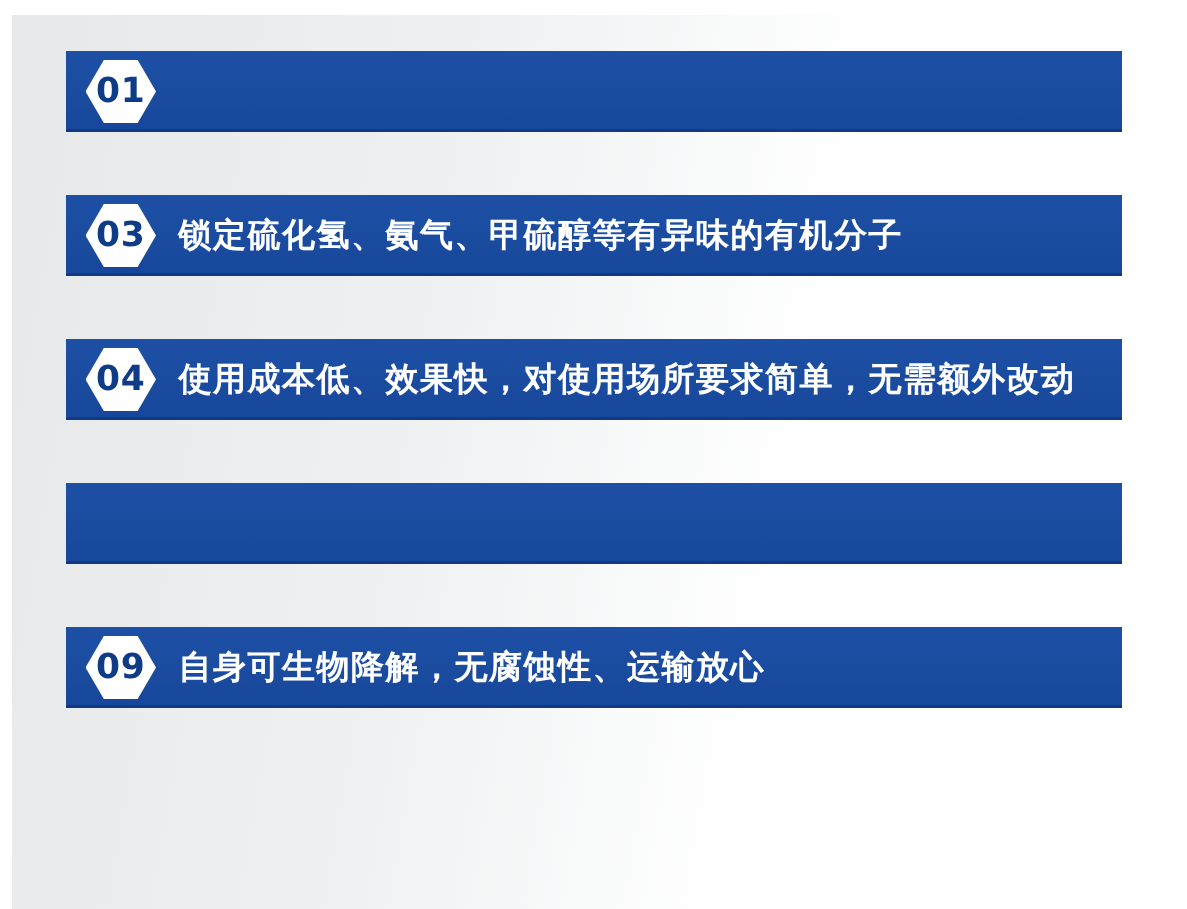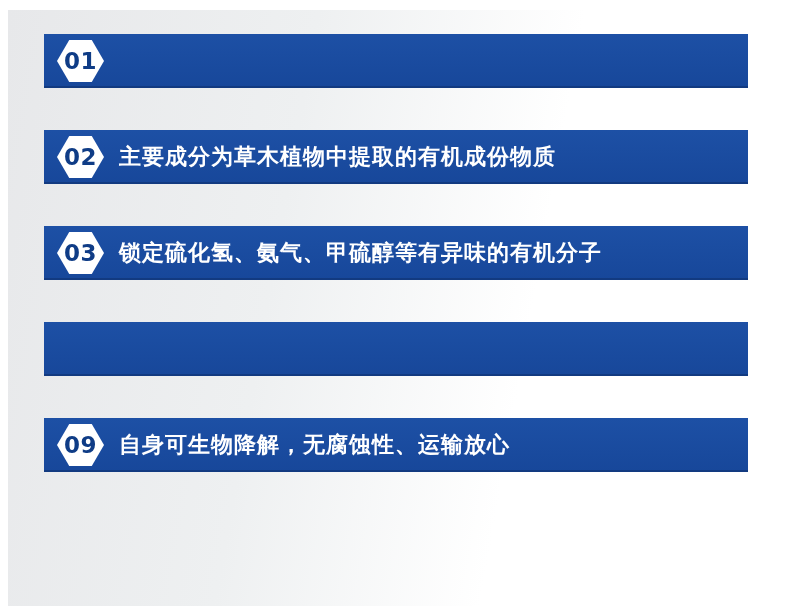--- a/index.html
+++ b/index.html
@@ -73,34 +73,34 @@
   <div class="bg-gradient"></div>
 
   <div class="bars">
 
     <div class="bar">
       <div class="hex-badge">
         <span class="hex-num">01</span>
       </div>
     </div>
 
-    <div class="bar">
-      <div class="hex-badge">
-        <span class="hex-num">02</span>
-      </div>
-      <span class="bar-text">主要成分为草木植物中提取的有机成份物质</span>
-    </div>
 
     <div class="bar">
       <div class="hex-badge">
         <span class="hex-num">03</span>
       </div>
       <span class="bar-text">锁定硫化氢、氨气、甲硫醇等有异味的有机分子</span>
     </div>
 
+    <div class="bar">
+      <div class="hex-badge">
+        <span class="hex-num">04</span>
+      </div>
+      <span class="bar-text">使用成本低、效果快，对使用场所要求简单，无需额外改动</span>
+    </div>
 
     <div class="bar">
     </div>
 
     <div class="bar">
       <div class="hex-badge">
         <span class="hex-num">09</span>
       </div>
       <span class="bar-text">自身可生物降解，无腐蚀性、运输放心</span>
     </div>

